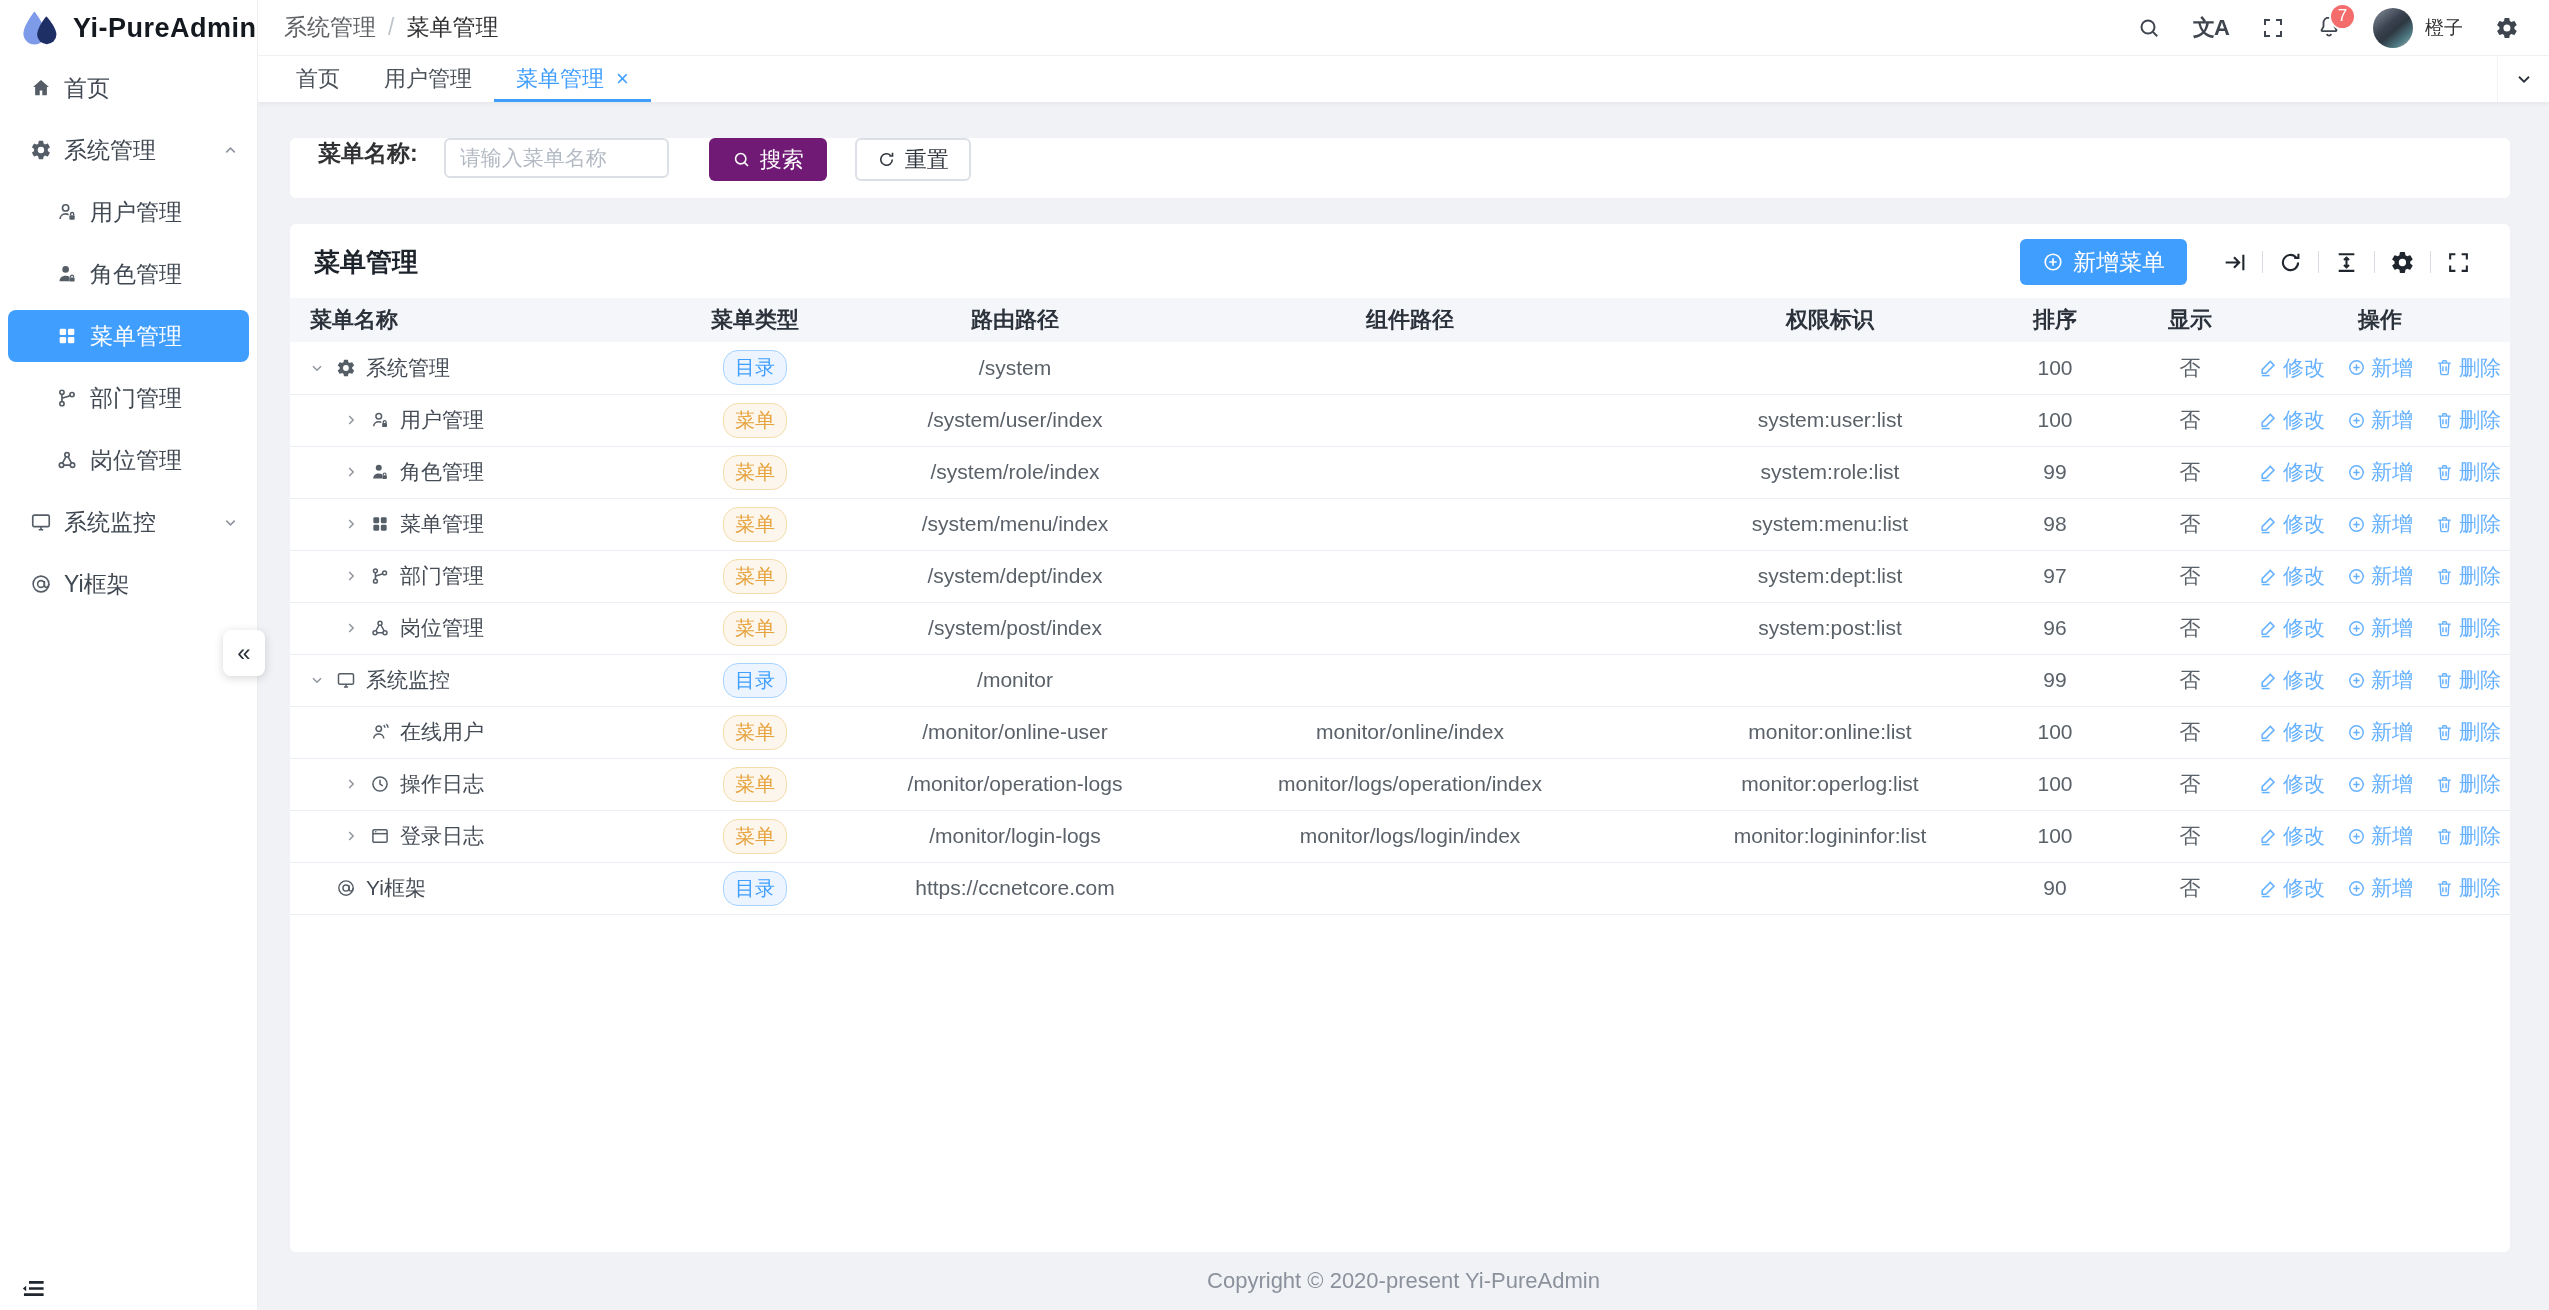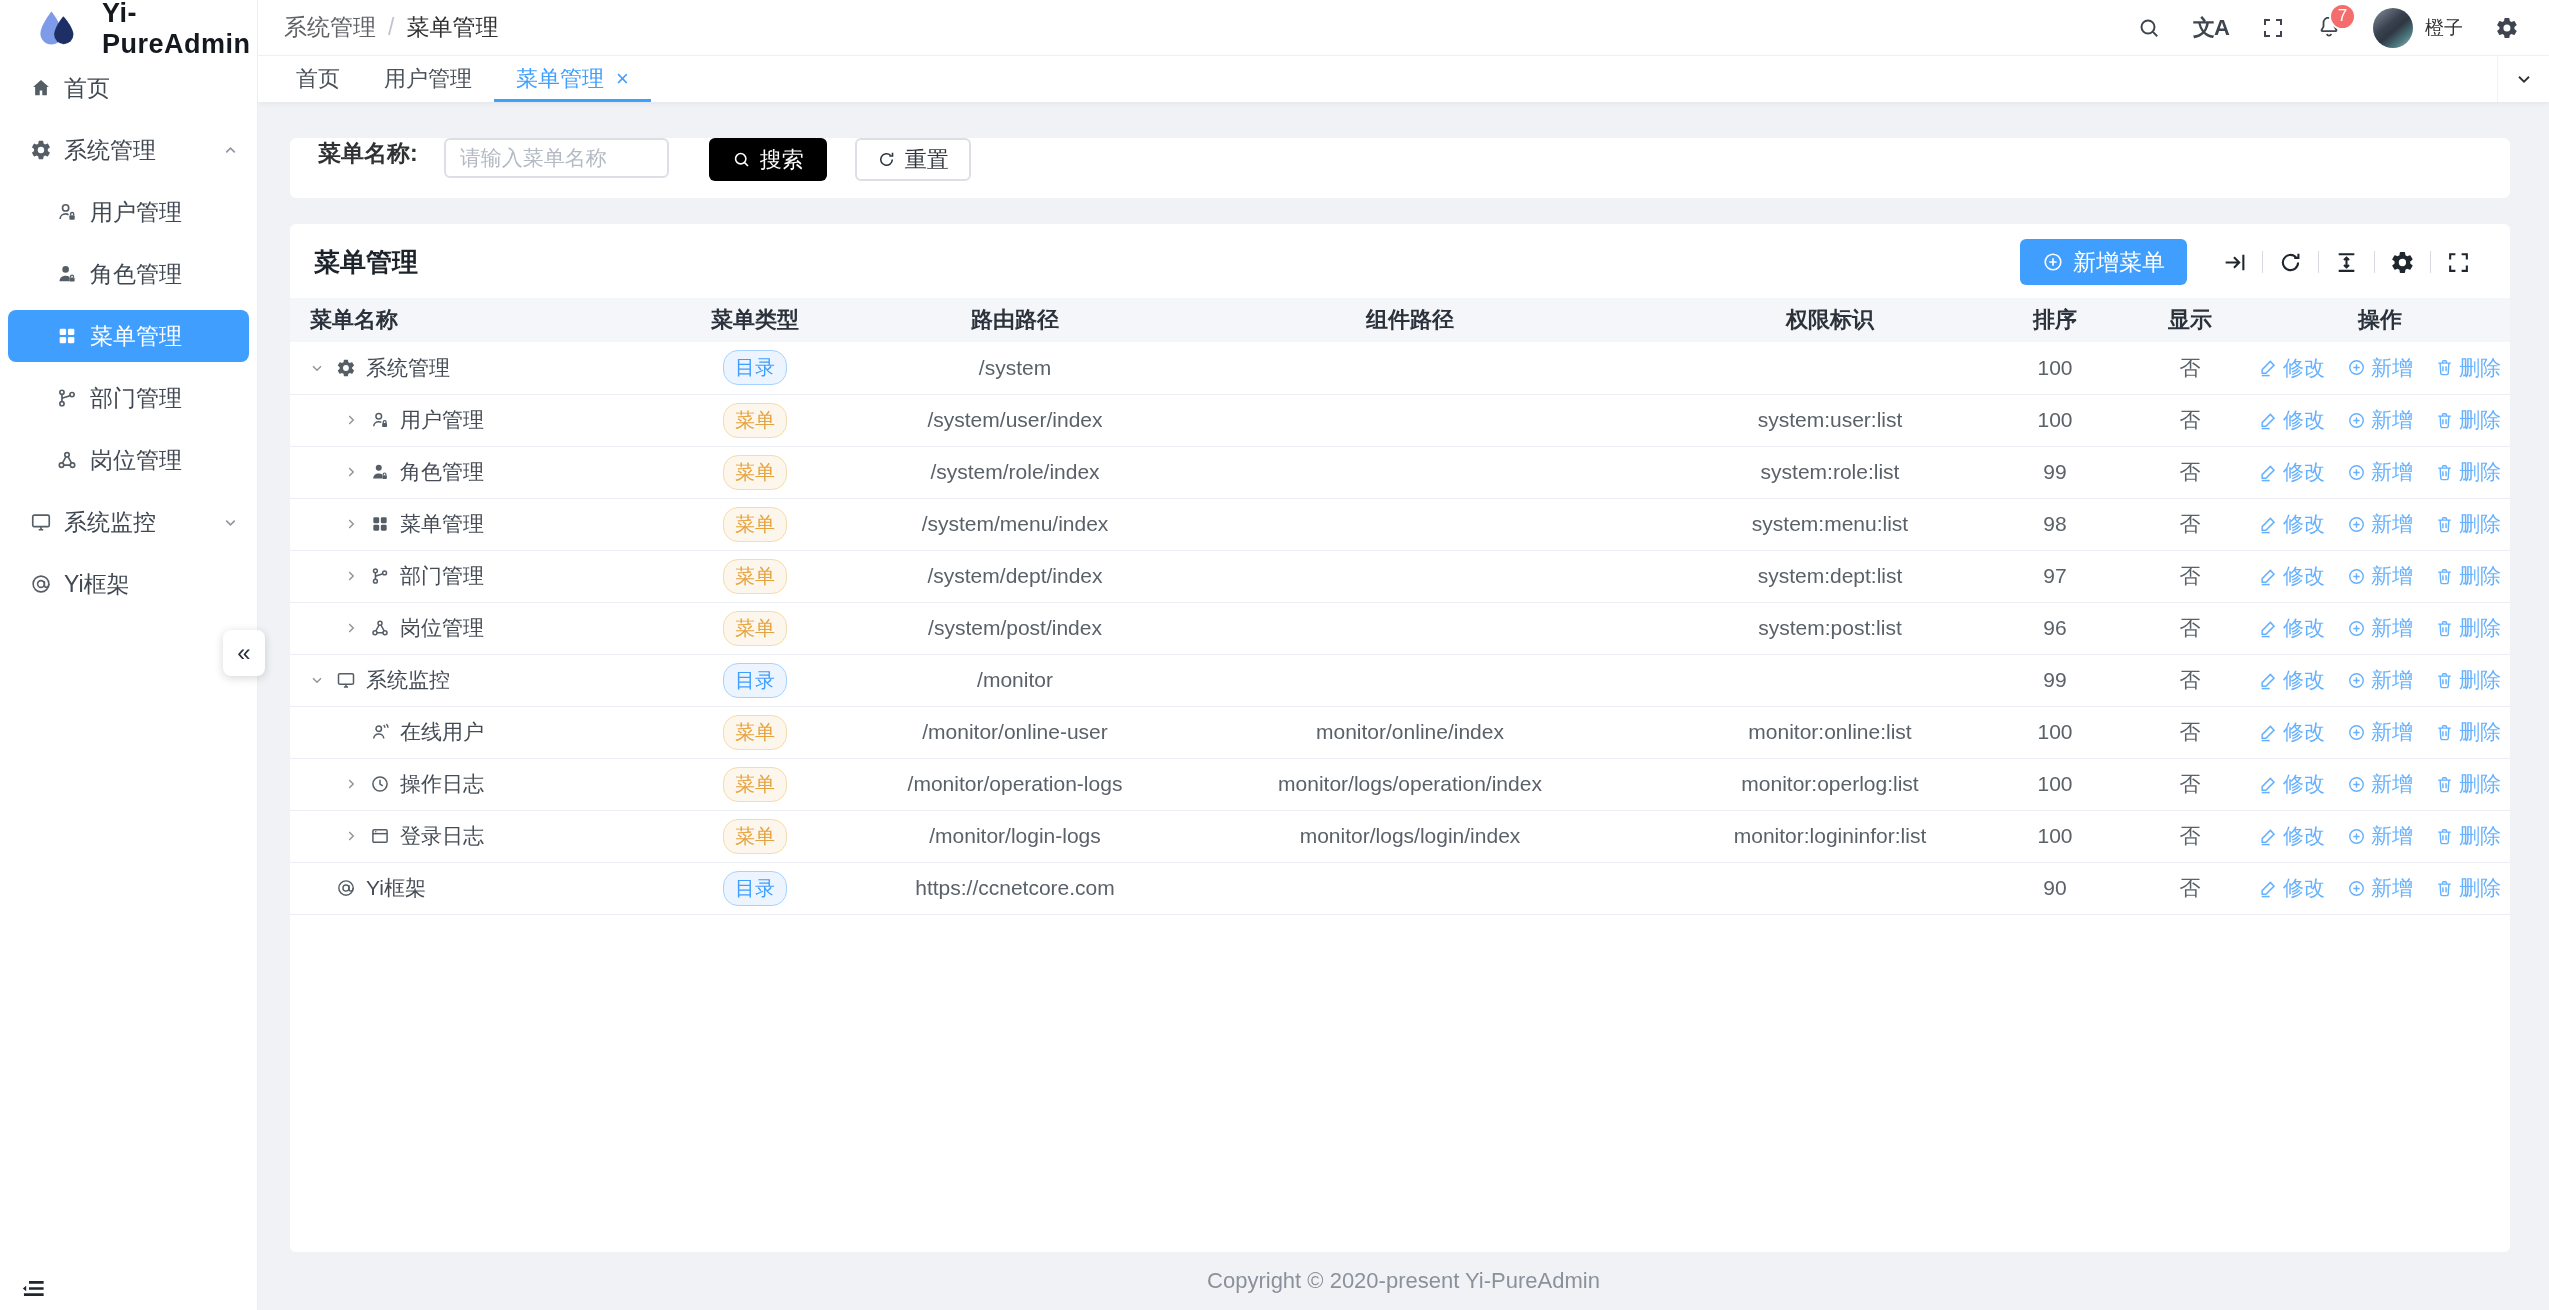--- a/index.html
+++ b/index.html
@@ -10,21 +10,21 @@
     background:#f0f2f5; color:#303133;
   }
   .app { display:flex; width:2549px; height:1310px; }
 
   
   .ic { display:inline-flex; align-items:center; justify-content:center; line-height:1; }
   .ic svg { width:1em; height:1em; display:block; }
 
   
   .sidebar { width:258px; flex-shrink:0; background:#fff; border-right:1px solid #ededf0; position:relative; }
-  .logo-row { height:57px; display:flex; align-items:center; gap:24px; padding-left:34px; cursor:pointer; }
+  .logo-row { height:57px; display:flex; align-items:center; gap:12px; padding-left:17px; cursor:pointer; }
   .logo-ic { font-size:44px; }
   .logo-title { font-size:27px; font-weight:bold; color:#14181f; letter-spacing:.5px; }
   .menu { padding:0; margin:0; }
   .menu-item { height:62px; display:flex; align-items:center; gap:12px; padding:0 18px 0 30px;
     font-size:23px; color:#404852; cursor:pointer; }
   .menu-item .mi-ic { font-size:22px; color:#555d66; }
   .menu-item .chev { margin-left:auto; font-size:17px; color:#8f959e; }
   .menu-item.sub { padding-left:56px; }
   .menu-item.active { background:#409eff; color:#fff; border-radius:8px; margin:5px 8px; height:52px; padding-left:48px; }
   .menu-item.active .mi-ic { color:#fff; }
@@ -66,21 +66,21 @@
   
   .content { flex:1; display:flex; flex-direction:column; padding:36px 39px 0 32px; min-height:0; }
 
   .search-card { background:#fff; border-radius:6px; height:60px; display:flex; align-items:flex-start;
     padding:0 28px; flex-shrink:0; }
   .search-label { font-size:23px; font-weight:bold; color:#303133; margin-right:26px; }
   .search-input { width:225px; height:40px; border:2px solid #dcdfe6; border-radius:6px;
     font-size:21px; padding:0 14px; color:#303133; outline:none; font-family:inherit; }
   .search-input::placeholder { color:#b4bac4; }
   .btn { display:flex; align-items:center; gap:9px; border-radius:6px; font-size:22px; cursor:pointer; font-family:inherit; }
-  .btn-search { margin-left:40px; height:43px; padding:0 23px; background:#000000; border:none; color:#fff; }
+  .btn-search { margin-left:40px; height:43px; padding:0 23px; background:#701a75; border:none; color:#fff; }
   .btn-search .ic { font-size:19px; }
   .btn-reset { margin-left:28px; height:43px; padding:0 20px; background:#fff; border:2px solid #dcdfe6; color:#2f353d; }
   .btn-reset .ic { font-size:19px; }
 
   .table-card { background:#fff; border-radius:6px; margin-top:26px; flex:1; display:flex;
     flex-direction:column; overflow:hidden; }
   .card-header { display:flex; align-items:center; padding:15px 24px 13px; }
   .card-title { font-size:26px; font-weight:bold; color:#1d232b; }
   .card-tools { margin-left:auto; display:flex; align-items:center; }
   .btn-add { height:46px; padding:0 22px; background:#409eff; border:none; color:#fff; font-size:23px; }

